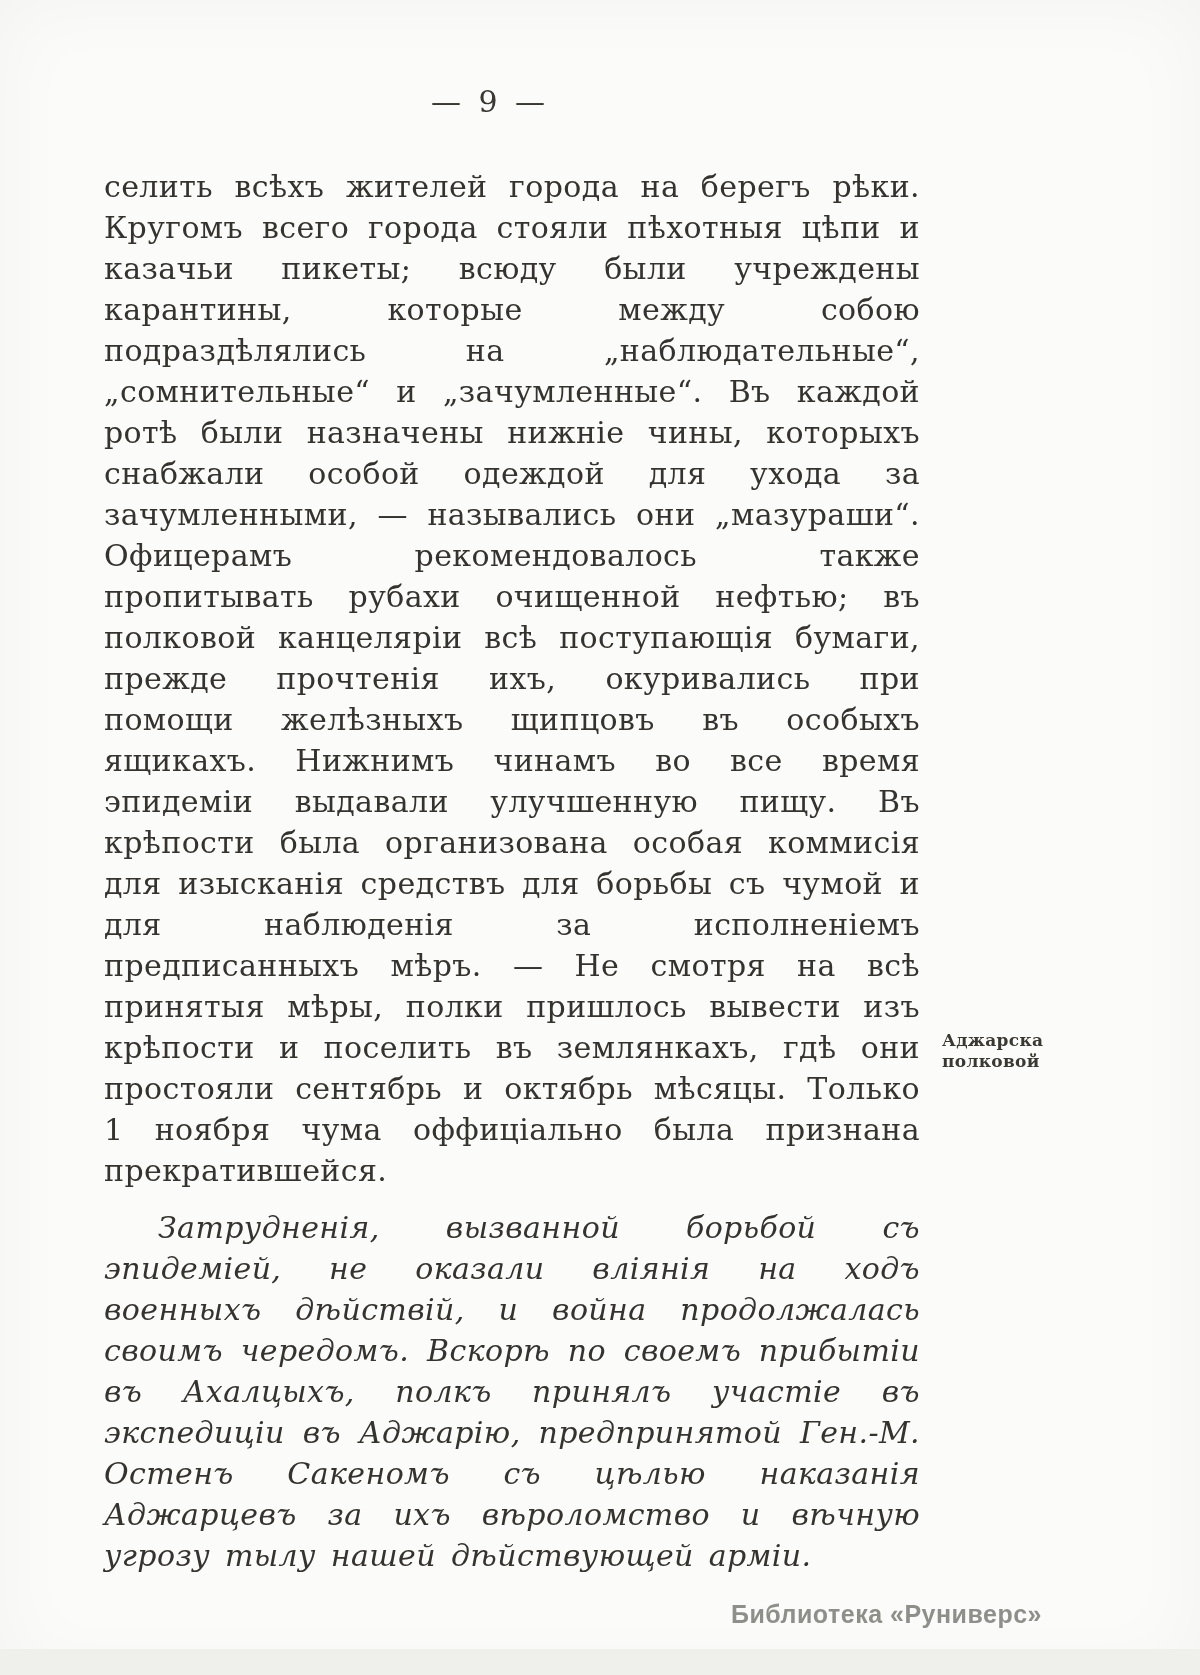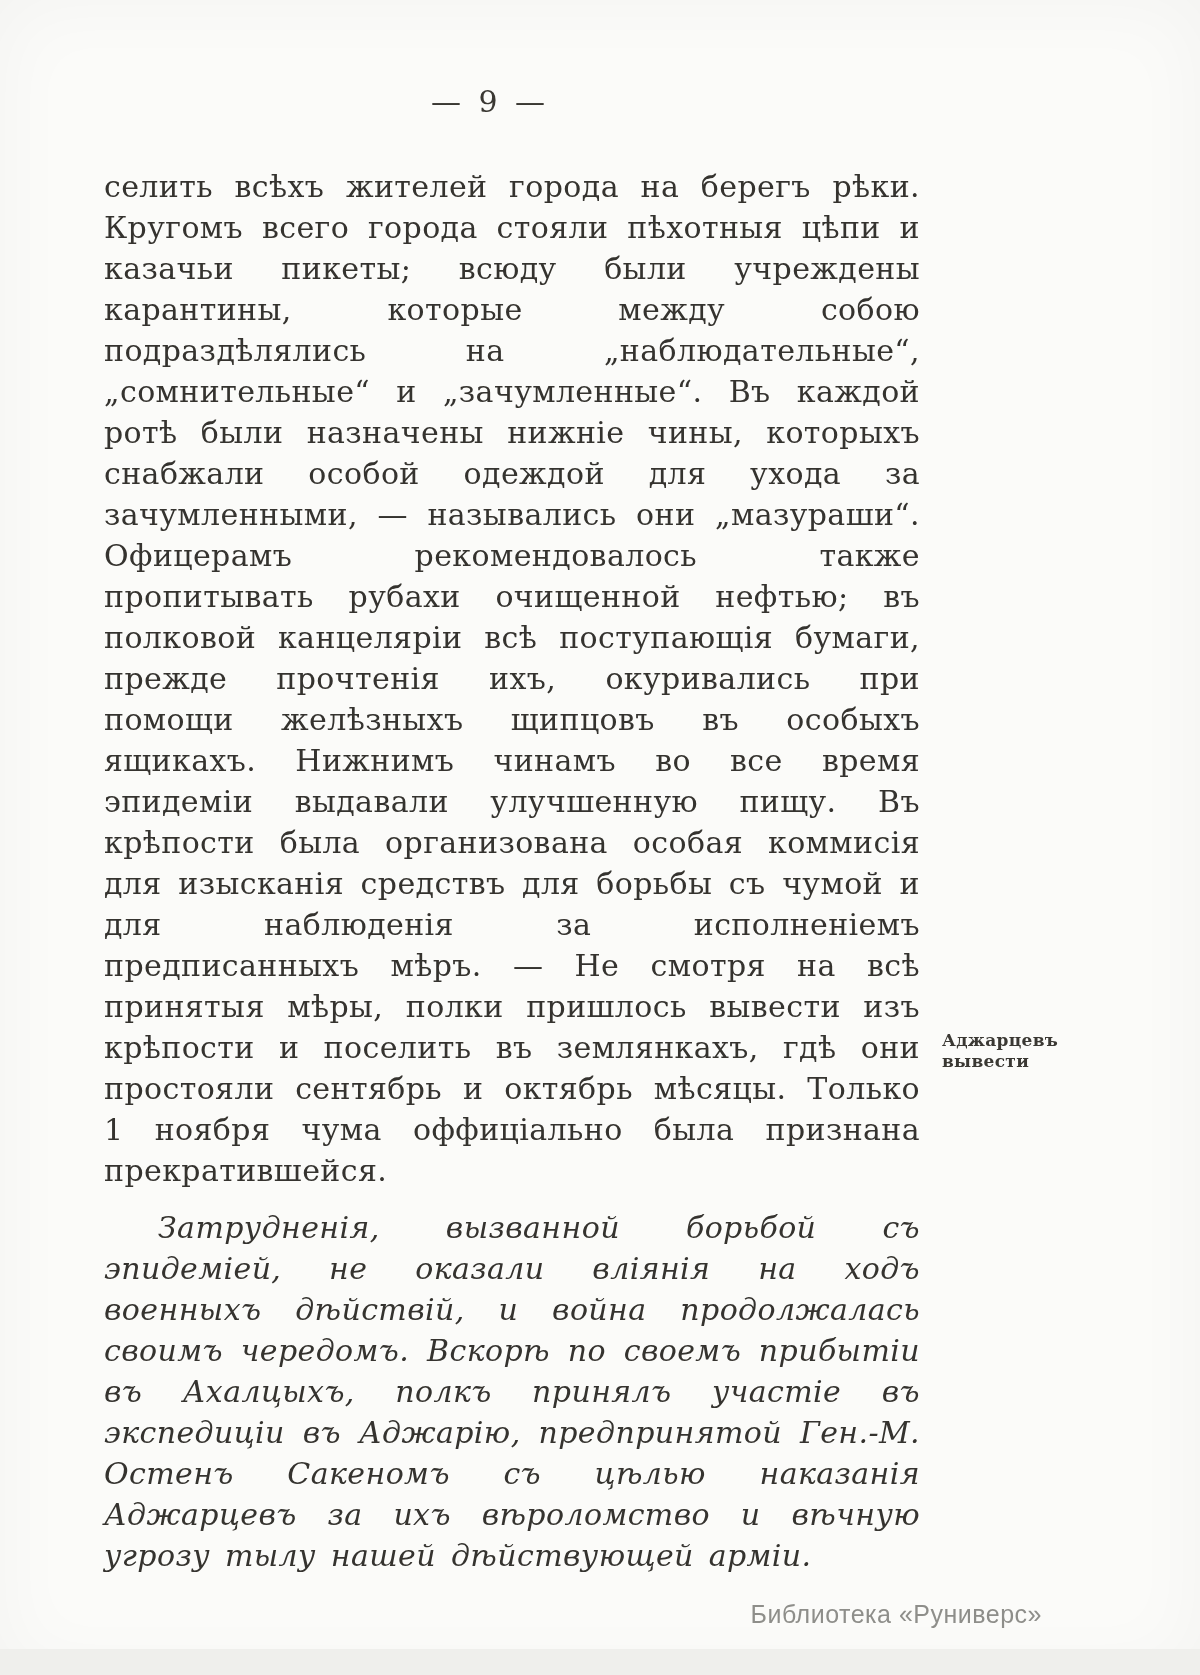--- a/index.html
+++ b/index.html
@@ -68,20 +68,21 @@
     overflow: hidden;
   }
   .footer-watermark {
     position: absolute;
     top: 1600px;
     right: 158px;
     font-family: "Liberation Sans", sans-serif;
     font-size: 25px;
     color: #8e8e8a;
     letter-spacing: 0.5px;
+    font-weight: bold;
   }
   .footer-band {
     position: absolute;
     left: 0;
     right: 0;
     bottom: 0;
     height: 26px;
     background: #efefec;
   }
 </style>
@@ -91,21 +92,21 @@
 <div class="page">
 
   <div class="page-number">— 9 —</div>
 
   <div class="text-block">
     <p class="para-first">селить всѣхъ жителей города на берегъ рѣки. Кругомъ всего города стояли пѣхотныя цѣпи и казачьи пикеты; всюду были учреждены карантины, которые между собою подраздѣлялись на „наблюдательные“, „сомнительные“ и „зачумленные“. Въ каждой ротѣ были назначены нижніе чины, которыхъ снабжали особой одеждой для ухода за зачумленными, — назывались они „мазураши“. Офицерамъ рекомендовалось также пропитывать рубахи очищенной нефтью; въ полковой канцеляріи всѣ поступающія бумаги, прежде прочтенія ихъ, окуривались при помощи желѣзныхъ щипцовъ въ особыхъ ящикахъ. Нижнимъ чинамъ во все время эпидеміи выдавали улучшенную пищу. Въ крѣпости была организована особая коммисія для изысканія средствъ для борьбы съ чумой и для наблюденія за исполненіемъ предписанныхъ мѣръ. — Не смотря на всѣ принятыя мѣры, полки пришлось вывести изъ крѣпости и поселить въ землянкахъ, гдѣ они простояли сентябрь и октябрь мѣсяцы. Только 1 ноября чума оффиціально была признана прекратившейся.</p>
     <p class="para-2">Затрудненія, вызванной борьбой съ эпидеміей, не оказали вліянія на ходъ военныхъ дѣйствій, и война продолжалась своимъ чередомъ. Вскорѣ по своемъ прибытіи въ Ахалцыхъ, полкъ принялъ участіе въ экспедиціи въ Аджарію, предпринятой Ген.-М. Остенъ Сакеномъ съ цѣлью наказанія Аджарцевъ за ихъ вѣроломство и вѣчную угрозу тылу нашей дѣйствующей арміи.</p>
   </div>
 
   <div class="margin-note">
-    <div>Аджарцевъ</div>
-    <div>вывести</div>
+    <div>Аджарска</div>
+    <div>полковой</div>
   </div>
 
   <div class="footer-watermark">Библиотека «Руниверс»</div>
 
   <div class="footer-band"></div>
 
 </div>
 
 </body></html>

